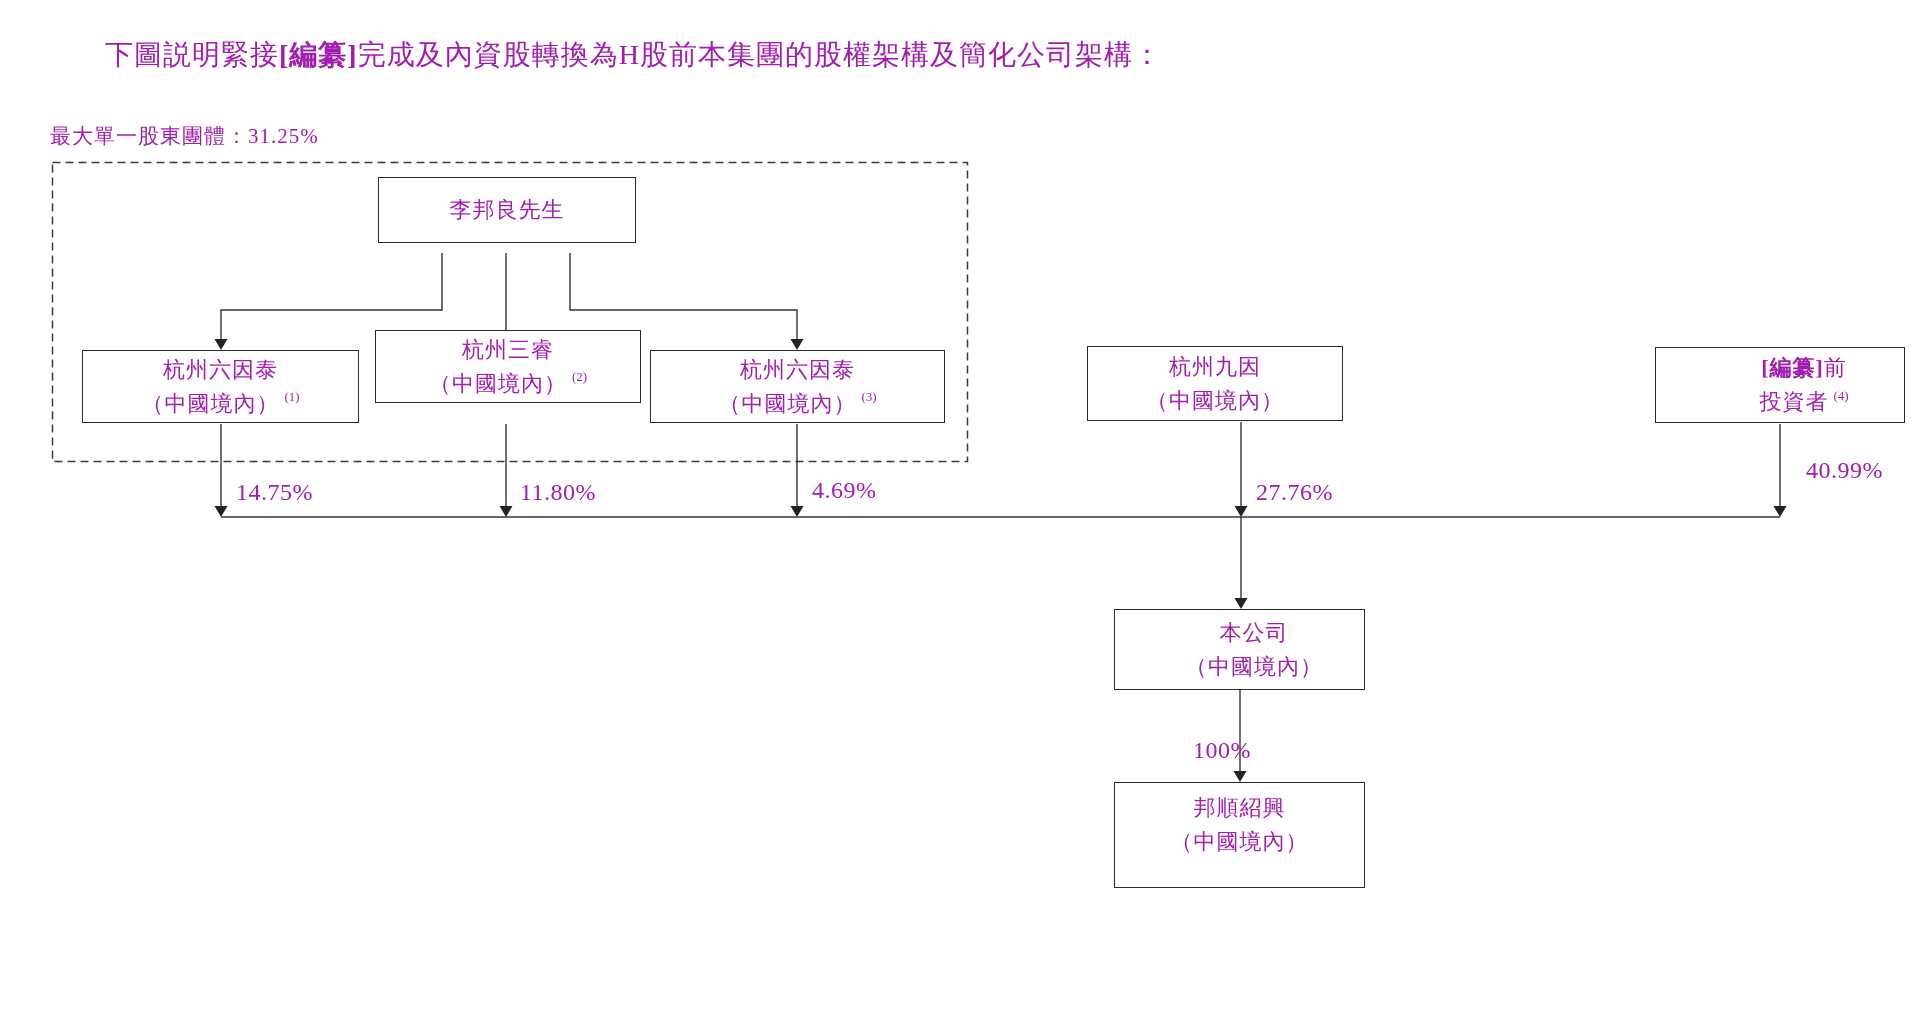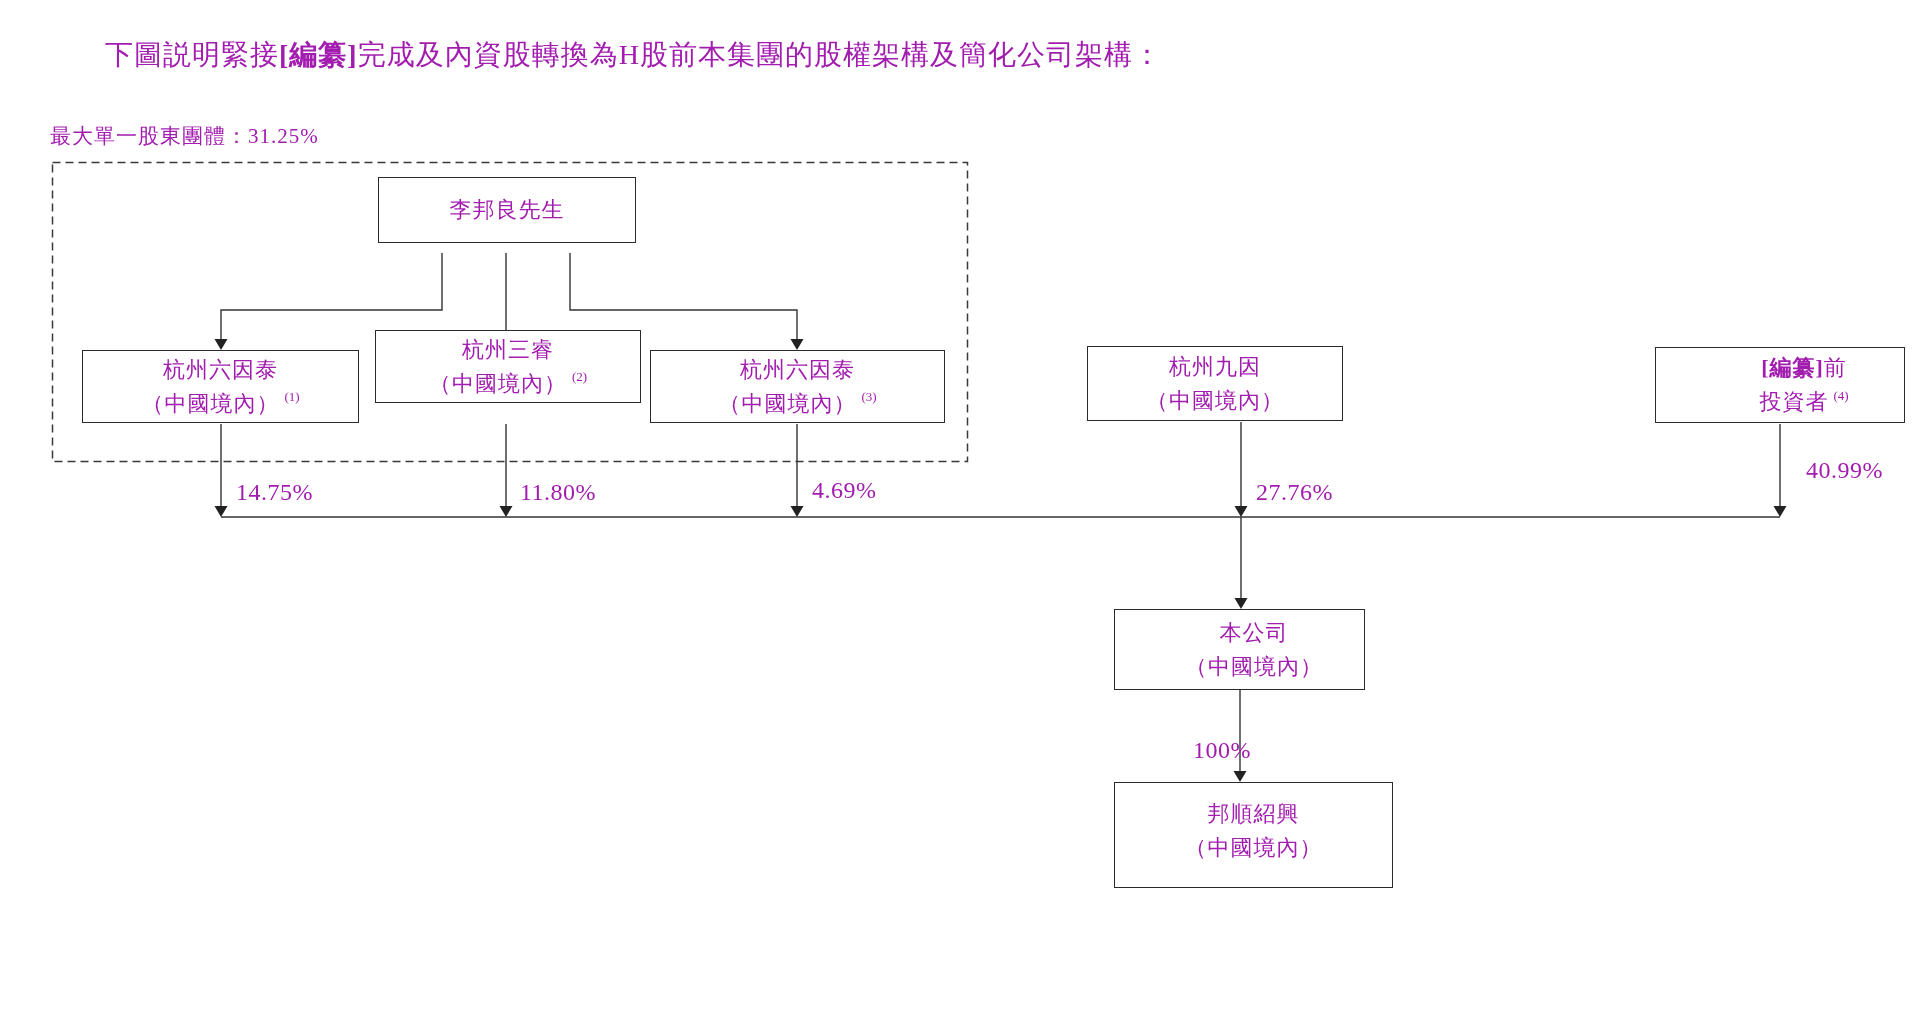--- a/index.html
+++ b/index.html
@@ -41,22 +41,22 @@
     line-height:0;
   }
   .box .l2 { white-space:nowrap; }
   #node-person   { left:378px;  top:177px; width:258px; height:66px; }
   #node-wanyuhe  { left:82px;   top:350px; width:277px; height:73px; }
   #node-sanrui   { left:375px;  top:330px; width:266px; height:73px; }
   #node-liuyintai{ left:650px;  top:350px; width:295px; height:73px; }
   #node-jiuyin   { left:1087px; top:346px; width:256px; height:75px; }
   #node-preinv   { left:1655px; top:347px; width:250px; height:76px;padding-left:48px; }
   #node-company  { left:1114px; top:609px; width:251px; height:81px;padding-left:29px; }
-  #node-bangshun { left:1114px; top:782px; width:279px; height:106px;
-                   justify-content:flex-start; padding-top:14px; }
+  #node-bangshun { left:1114px; top:782px; width:251px; height:106px;
+                   justify-content:flex-start; padding-top:8px; }
   .pct {
     position:absolute;
     font-size:24px; white-space:nowrap; letter-spacing:0.5px;
   }
   #pct-wanyuhe  { left:236px;  top:479px; }
   #pct-sanrui   { left:520px;  top:479px; }
   #pct-liuyintai{ left:812px;  top:477px;text-align:right; }
   #pct-jiuyin   { left:1256px; top:479px; }
   #pct-preinv   { left:1806px; top:457px; }
   #pct-100      { left:1193px; top:737px; }

